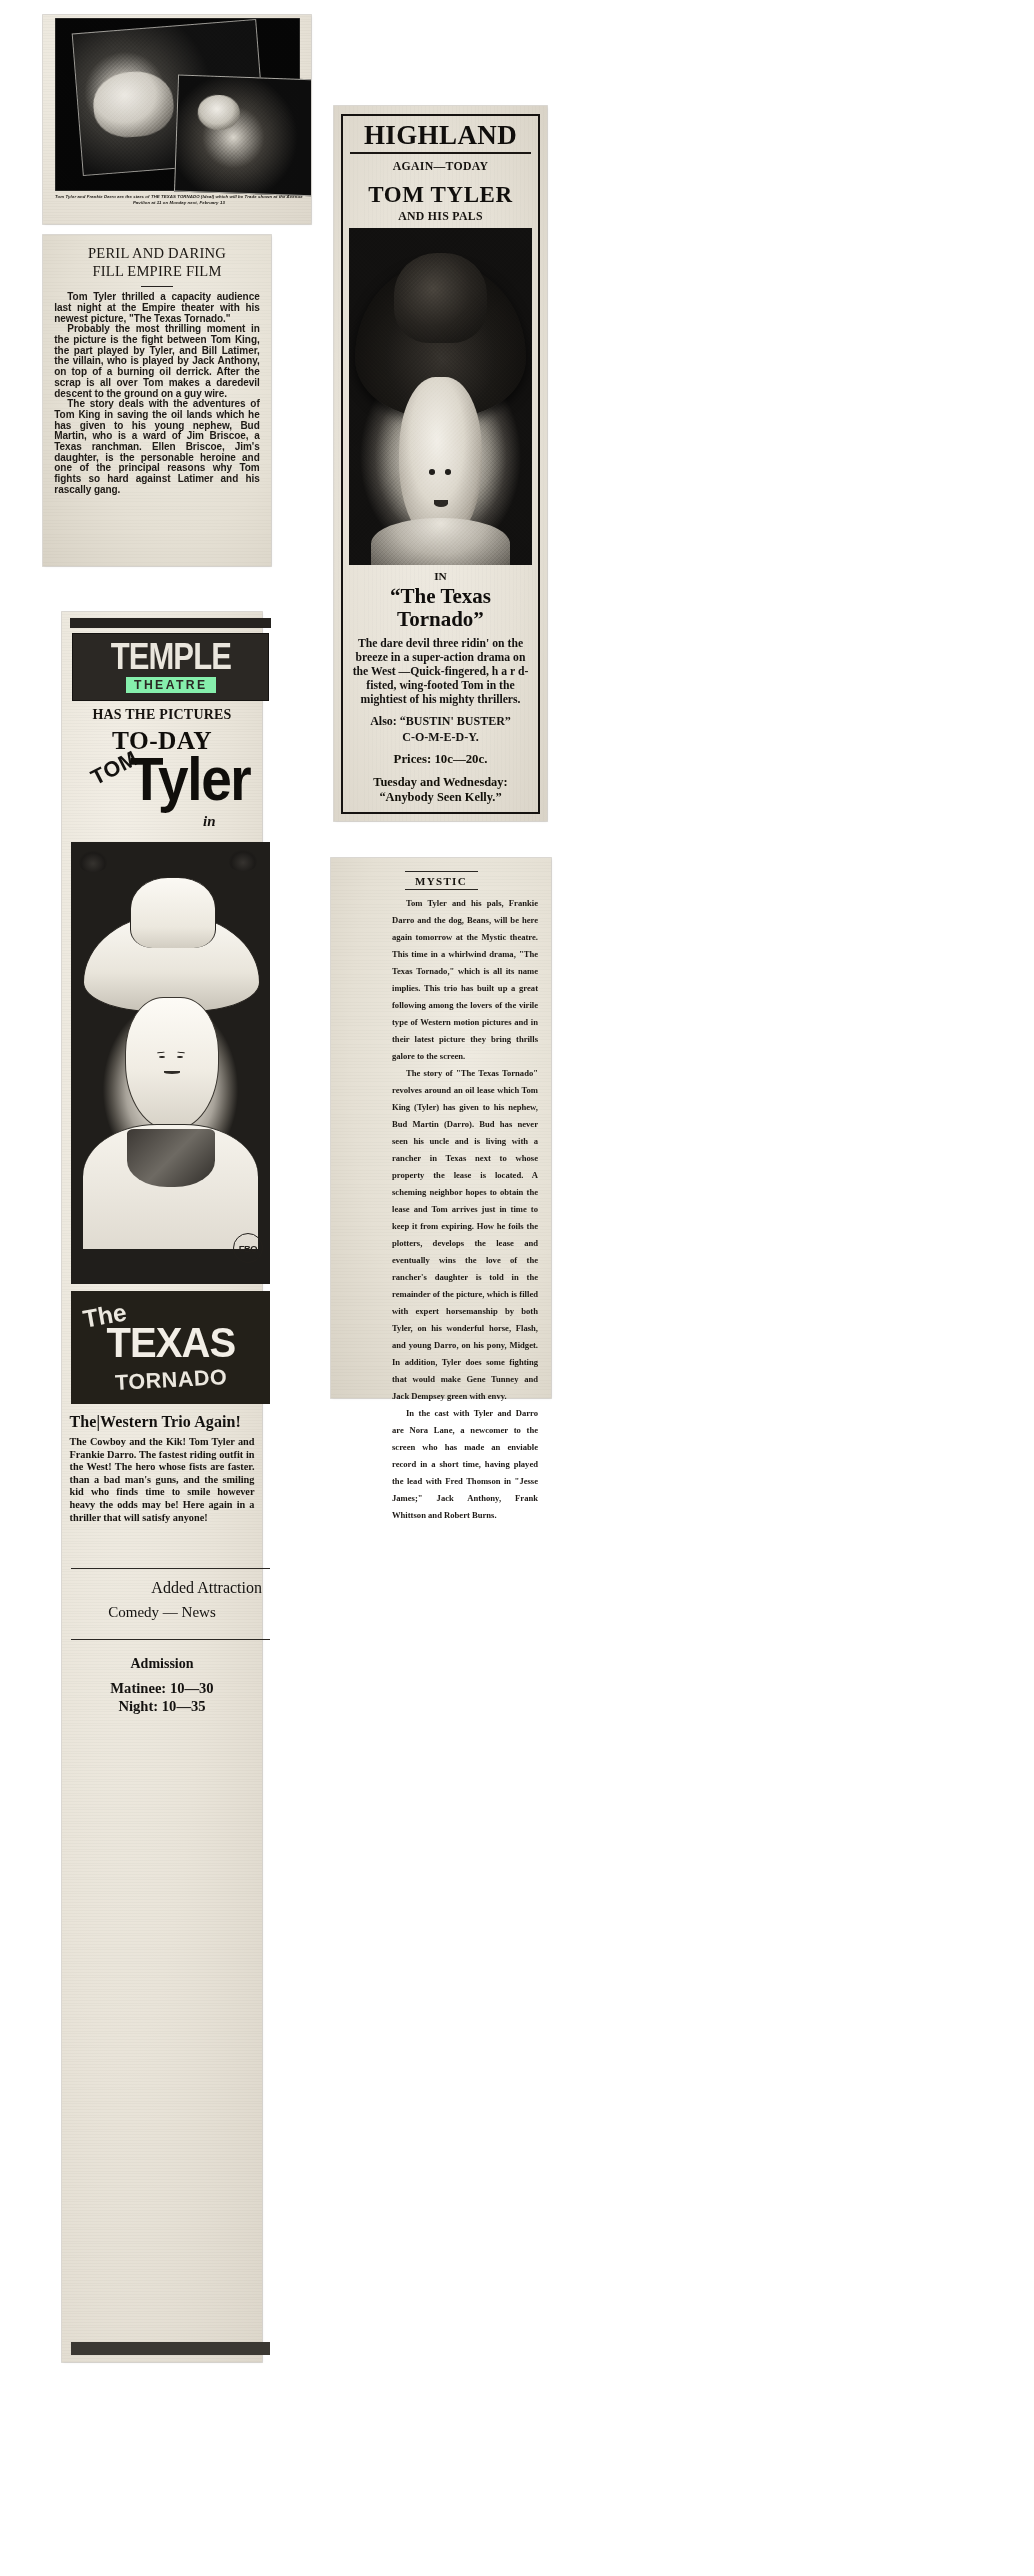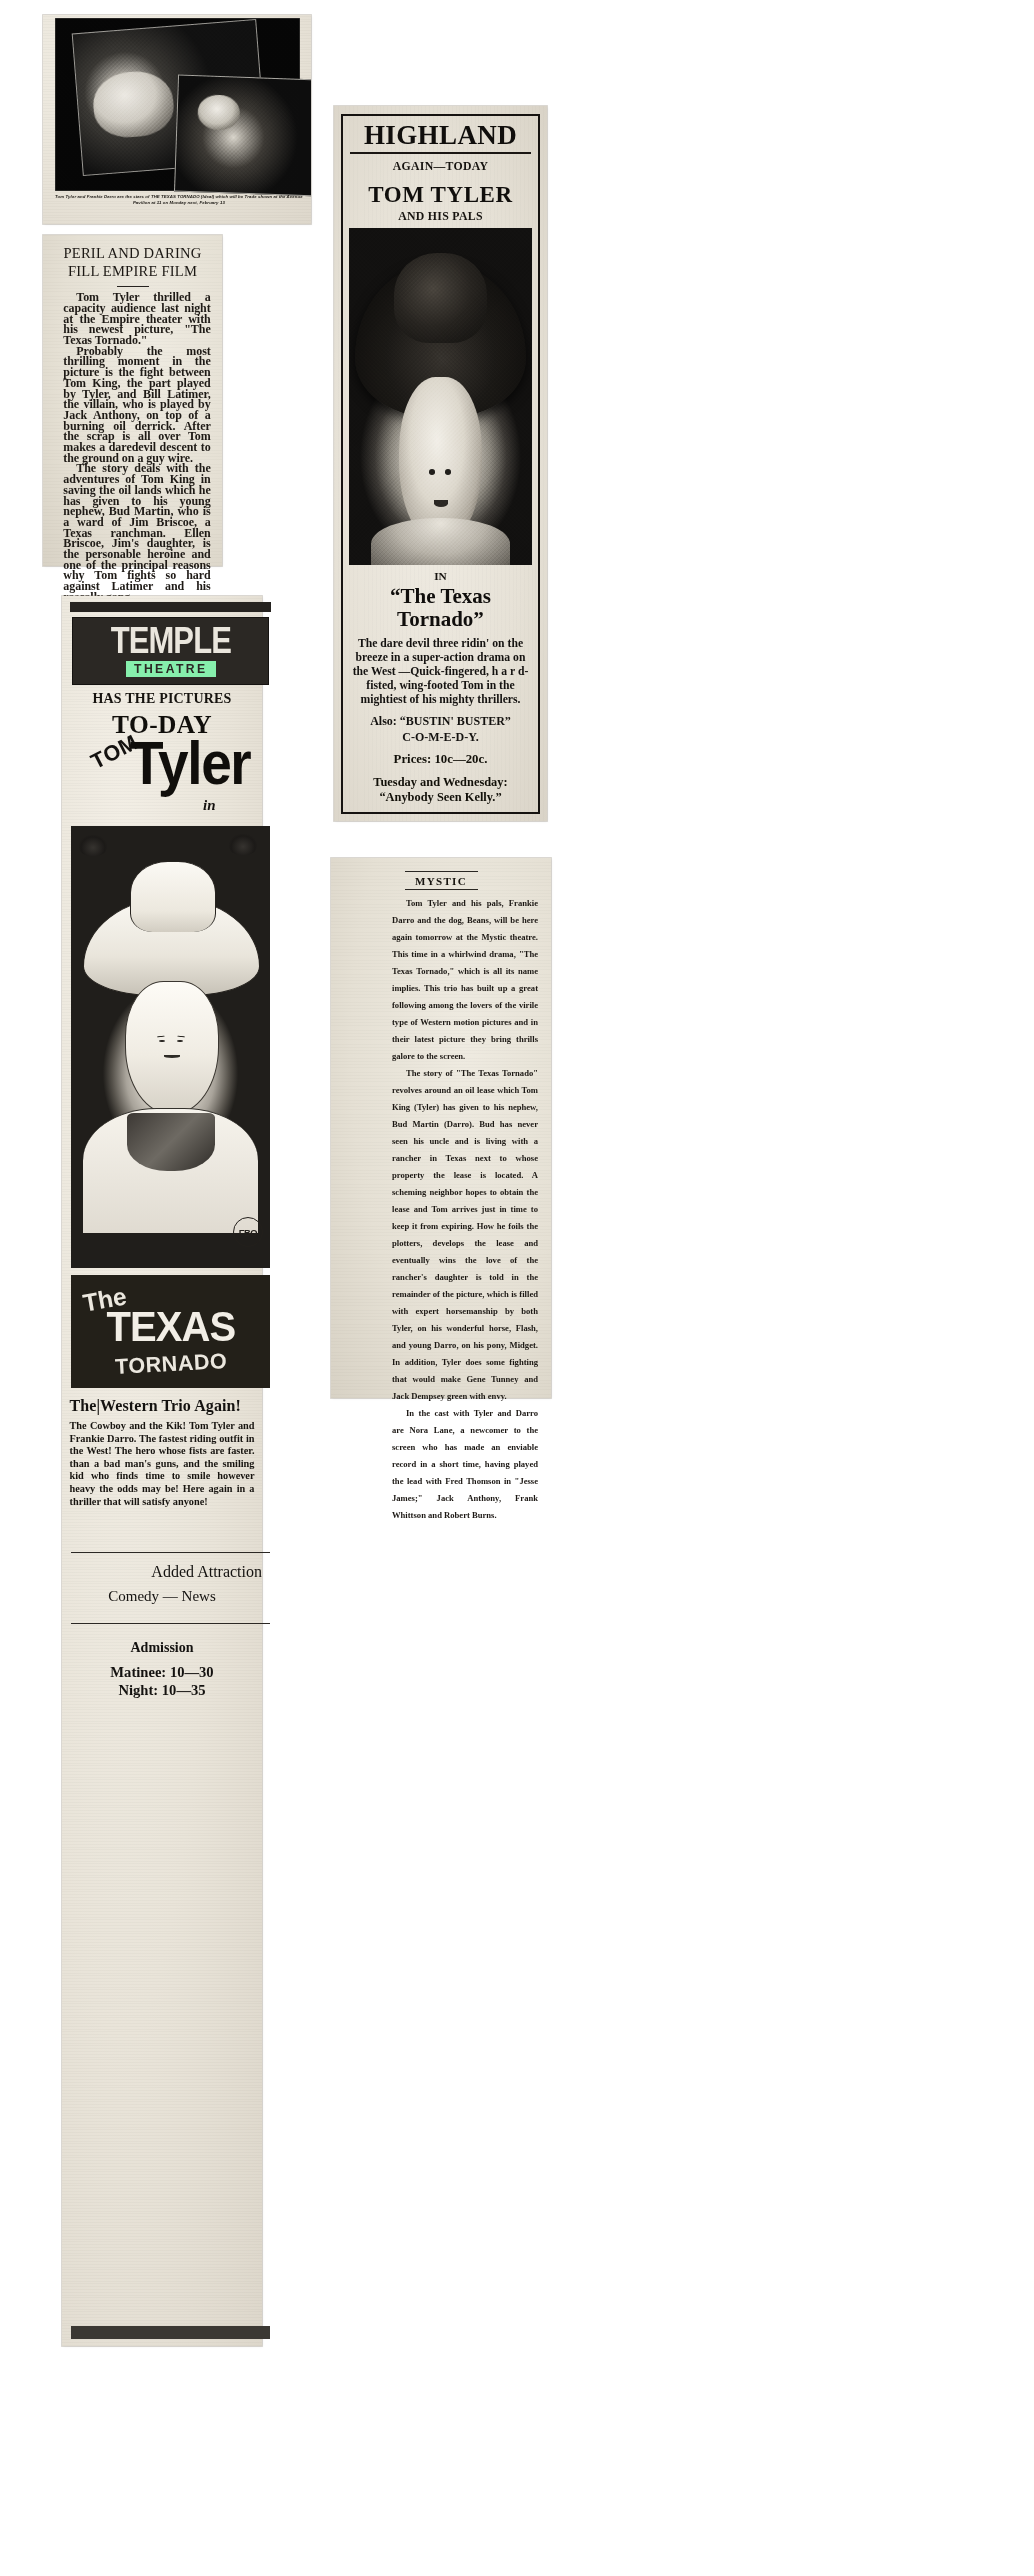--- a/index.html
+++ b/index.html
@@ -70,31 +70,31 @@
   }
   #photo-caption{
     position:absolute;left:9.4px;right:5.6px;top:179px;
     font-family:"Liberation Sans",sans-serif;
     font-style:italic;font-weight:700;
     font-size:4.3px;line-height:5.8px;text-align:center;color:#1a1713;
     letter-spacing:0.1px;
   }
 
   
-  #peril-clip{left:43px;top:235px;width:179px;height:331px;padding:9.4px 11.3px 7.5px 11.3px;}
+  #peril-clip{left:43px;top:235px;width:228px;height:331px;padding:9.4px 11.3px 7.5px 11.3px;}
   #peril-clip .hl{
     font-family:"Liberation Serif",serif;
     font-size:14.6px;line-height:18px;text-align:center;font-weight:400;
     letter-spacing:0.2px;color:#1c1814;
   }
   .rule-short{width:32px;height:1.5px;background:#272320;margin:5.6px auto 4.7px auto;}
   #peril-clip .body{
-    font-family:Liberation Serif, serif;
-    font-size:12px;line-height:10.7px;text-align:justify;color:#1e1a16;
-    font-weight:600;letter-spacing:-0.05px;margin-left:9px;
+    font-family:Liberation Sans, sans-serif;
+    font-size:10px;line-height:10.7px;text-align:justify;color:#1e1a16;
+    font-weight:600;letter-spacing:-0.05px;
   }
   #peril-clip .body p{margin:0;text-indent:13px;}
 
   
   #highland-clip{left:334px;top:106px;width:213px;height:715px;}
   .hl-frame{position:absolute;left:6.6px;top:7.5px;right:6.6px;bottom:7.5px;border:2.8px solid #151210;background:transparent;padding-left:23px;}
   .hl-inner{position:absolute;left:3.8px;top:2.8px;right:3.8px;bottom:2.8px;display:flex;flex-direction:column;align-items:center;}
   .hl-title{
     font-family:"Liberation Serif",serif;font-weight:700;
     font-size:27px;line-height:29px;letter-spacing:0.4px;margin-top:2.8px;color:#100e0c;
@@ -150,21 +150,21 @@
     font-family:"Liberation Serif",serif;font-weight:700;
     font-size:11.7px;line-height:14px;text-align:center;margin-top:5.6px;
     padding:0 2.8px;color:#141210;
   }
   .hl-also{font-family:"Liberation Serif",serif;font-weight:700;font-size:12px;margin-top:6.6px;text-align:center;color:#141210;}
   .hl-comedy{font-family:"Liberation Serif",serif;font-weight:700;font-size:12px;margin-top:0.9px;text-align:center;color:#141210;}
   .hl-prices{font-family:"Liberation Serif",serif;font-weight:700;font-size:12.8px;margin-top:7.5px;text-align:center;color:#121009;}
   .hl-next{font-family:"Liberation Serif",serif;font-weight:700;font-size:12.4px;line-height:15px;margin-top:7.5px;text-align:center;color:#121009;}
 
   
-  #temple-clip{left:62px;top:596px;width:200px;height:1750px;padding-left:36px;}
+  #temple-clip{left:62px;top:612px;width:200px;height:1750px;padding-left:36px;}
   .tp-topbar{position:absolute;left:7.5px;top:5.6px;width:201px;height:10.3px;background:#262320;}
   .tp-logo{
     position:absolute;left:10.3px;top:21px;width:195px;height:66px;
     background:#2b2824;border:0.9px solid #151311;
     display:flex;flex-direction:column;align-items:center;justify-content:center;
   }
   .tp-logo .t1{
     font-family:"Liberation Sans",sans-serif;font-weight:700;font-size:31px;letter-spacing:-0.9px;
     color:#eae6dd;line-height:32px;transform:scaleY(1.18);
   }

